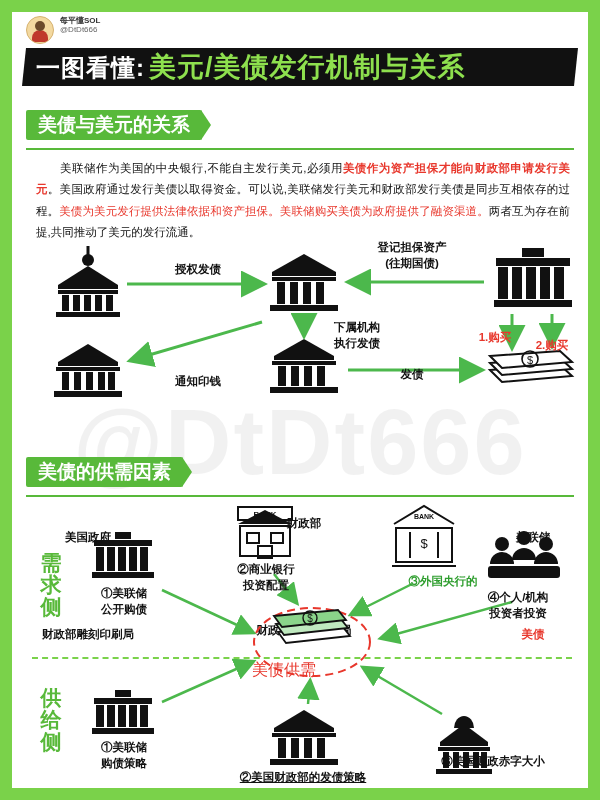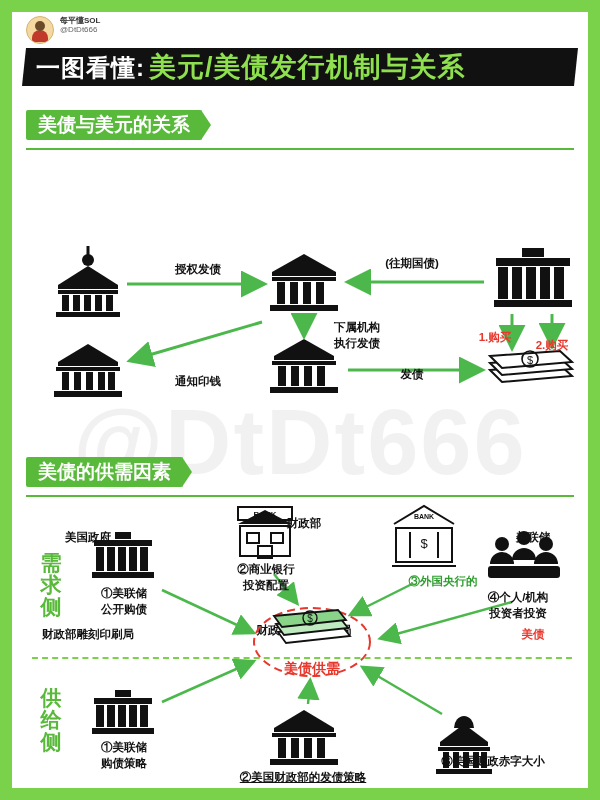--- a/index.html
+++ b/index.html
@@ -238,24 +238,23 @@
     font-size: 11.5px;
     font-weight: bold;
     color: #111;
     line-height: 1.35;
     text-align: center;
     white-space: nowrap;
   }
   .item-label.green { color: #2f9e2f; font-family: Liberation Mono, monospace; }
   .center-label {
     position: absolute;
-    font-size: 14px;
-    font-weight: bold;
+    font-size: 16px;
+    font-weight: normal;
     color: #e8372c;
-    text-align: center;
     white-space: nowrap;
   }
   .dashed-sep {
     position: absolute;
     left: 20px;
     width: 540px;
     border-top: 2px dashed #7ad24a;
   }
 </style>
 </head>
@@ -282,20 +281,23 @@
     <div class="titlebar">
       <div class="titlebar-content">
         <span class="title-white">一图看懂:</span>
         <span class="title-green">美元/美债发行机制与关系</span>
       </div>
     </div>
 
     <div class="section-head sec1">美债与美元的关系</div>
     <div class="divider div1"></div>
 
+    <div class="para">
+      <span>美联储作为美国的中央银行,不能自主发行美元,必须用</span><span class="hl">美债作为资产担保才能向财政部申请发行美元</span><span>。美国政府通过发行美债以取得资金。可以说,美联储发行美元和财政部发行美债是同步互相依存的过程。</span><span class="hl2">美债为美元发行提供法律依据和资产担保。美联储购买美债为政府提供了融资渠道。</span><span>两者互为存在前提,共同推动了美元的发行流通。</span>
+    </div>
 
     <div class="diagram">
       <svg class="svgfull" width="576" height="205" viewBox="0 0 576 205">
         <defs>
           <marker id="ah-green" markerWidth="9" markerHeight="9" refX="7" refY="4.5" orient="auto">
             <path d="M0,0 L9,4.5 L0,9 z" fill="#4cb84c"></path>
           </marker>
           <marker id="ah-red" markerWidth="9" markerHeight="9" refX="7" refY="4.5" orient="auto">
             <path d="M0,0 L9,4.5 L0,9 z" fill="#e8372c"></path>
           </marker>
@@ -375,20 +377,21 @@
 
       <div class="node-label" style="left:26px; top:290px; width:100px;">美国政府</div>
       <div class="node-label" style="left:242px; top:276px; width:100px;">财政部</div>
       <div class="node-label" style="left:471px; top:290px; width:100px;">美联储</div>
       <div class="node-label" style="left:16px; top:387px; width:120px;">财政部雕刻印刷局</div>
       <div class="node-label" style="left:232px; top:383px; width:120px;">财政部|公债管理局</div>
       <div class="node-label red" style="left:471px; top:387px; width:100px;">美债</div>
     </div>
 
     <div class="arrow-label" style="left:141px; top:250px; width:90px;">授权发债</div>
+    <div class="arrow-label" style="left:335px; top:228px; width:130px;">登记担保资产</div>
     <div class="arrow-label" style="left:335px; top:244px; width:130px;">(往期国债)</div>
     <div class="arrow-label" style="left:300px; top:308px; width:90px;">下属机构</div>
     <div class="arrow-label" style="left:300px; top:324px; width:90px;">执行发债</div>
     <div class="arrow-label" style="left:141px; top:362px; width:90px;">通知印钱</div>
     <div class="arrow-label" style="left:370px; top:355px; width:60px;">发债</div>
     <div class="arrow-label red" style="left:455px; top:318px; width:56px;">1.购买</div>
     <div class="arrow-label red" style="left:512px; top:318px; width:56px;margin-top:8px;">2.购买</div>
 
     <div class="section-head sec2">美债的供需因素</div>
     <div class="divider div2"></div>

